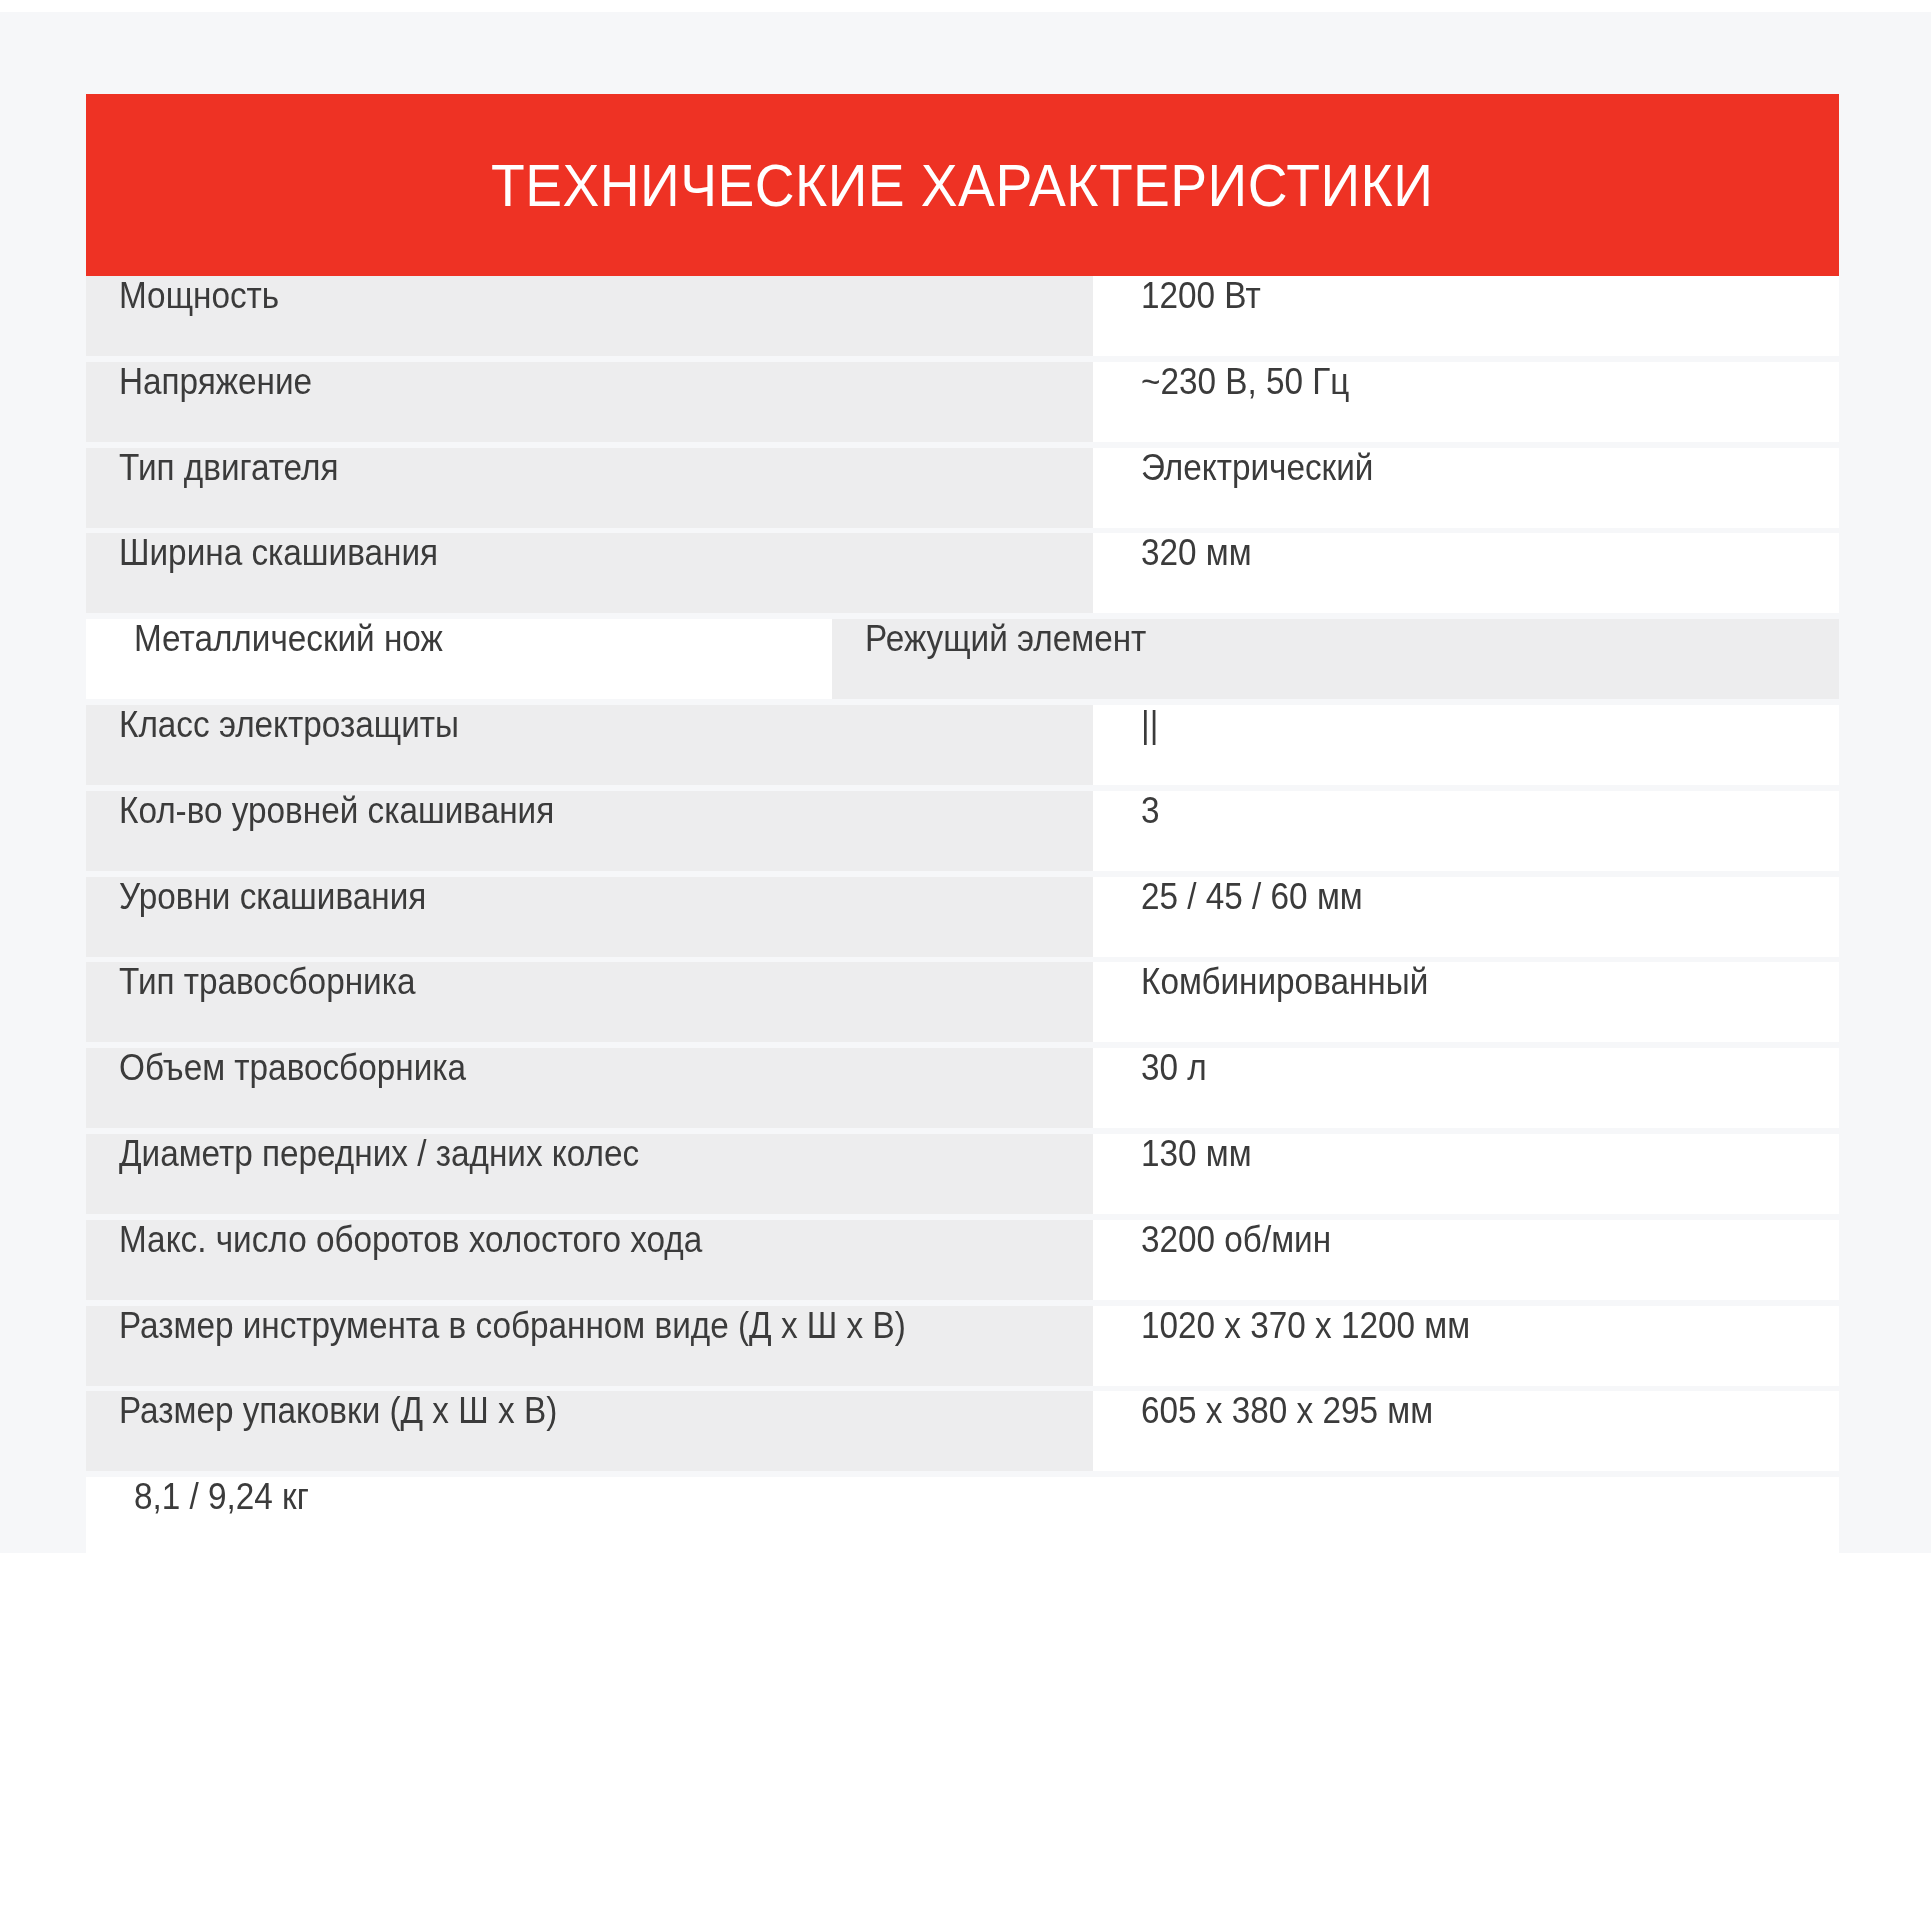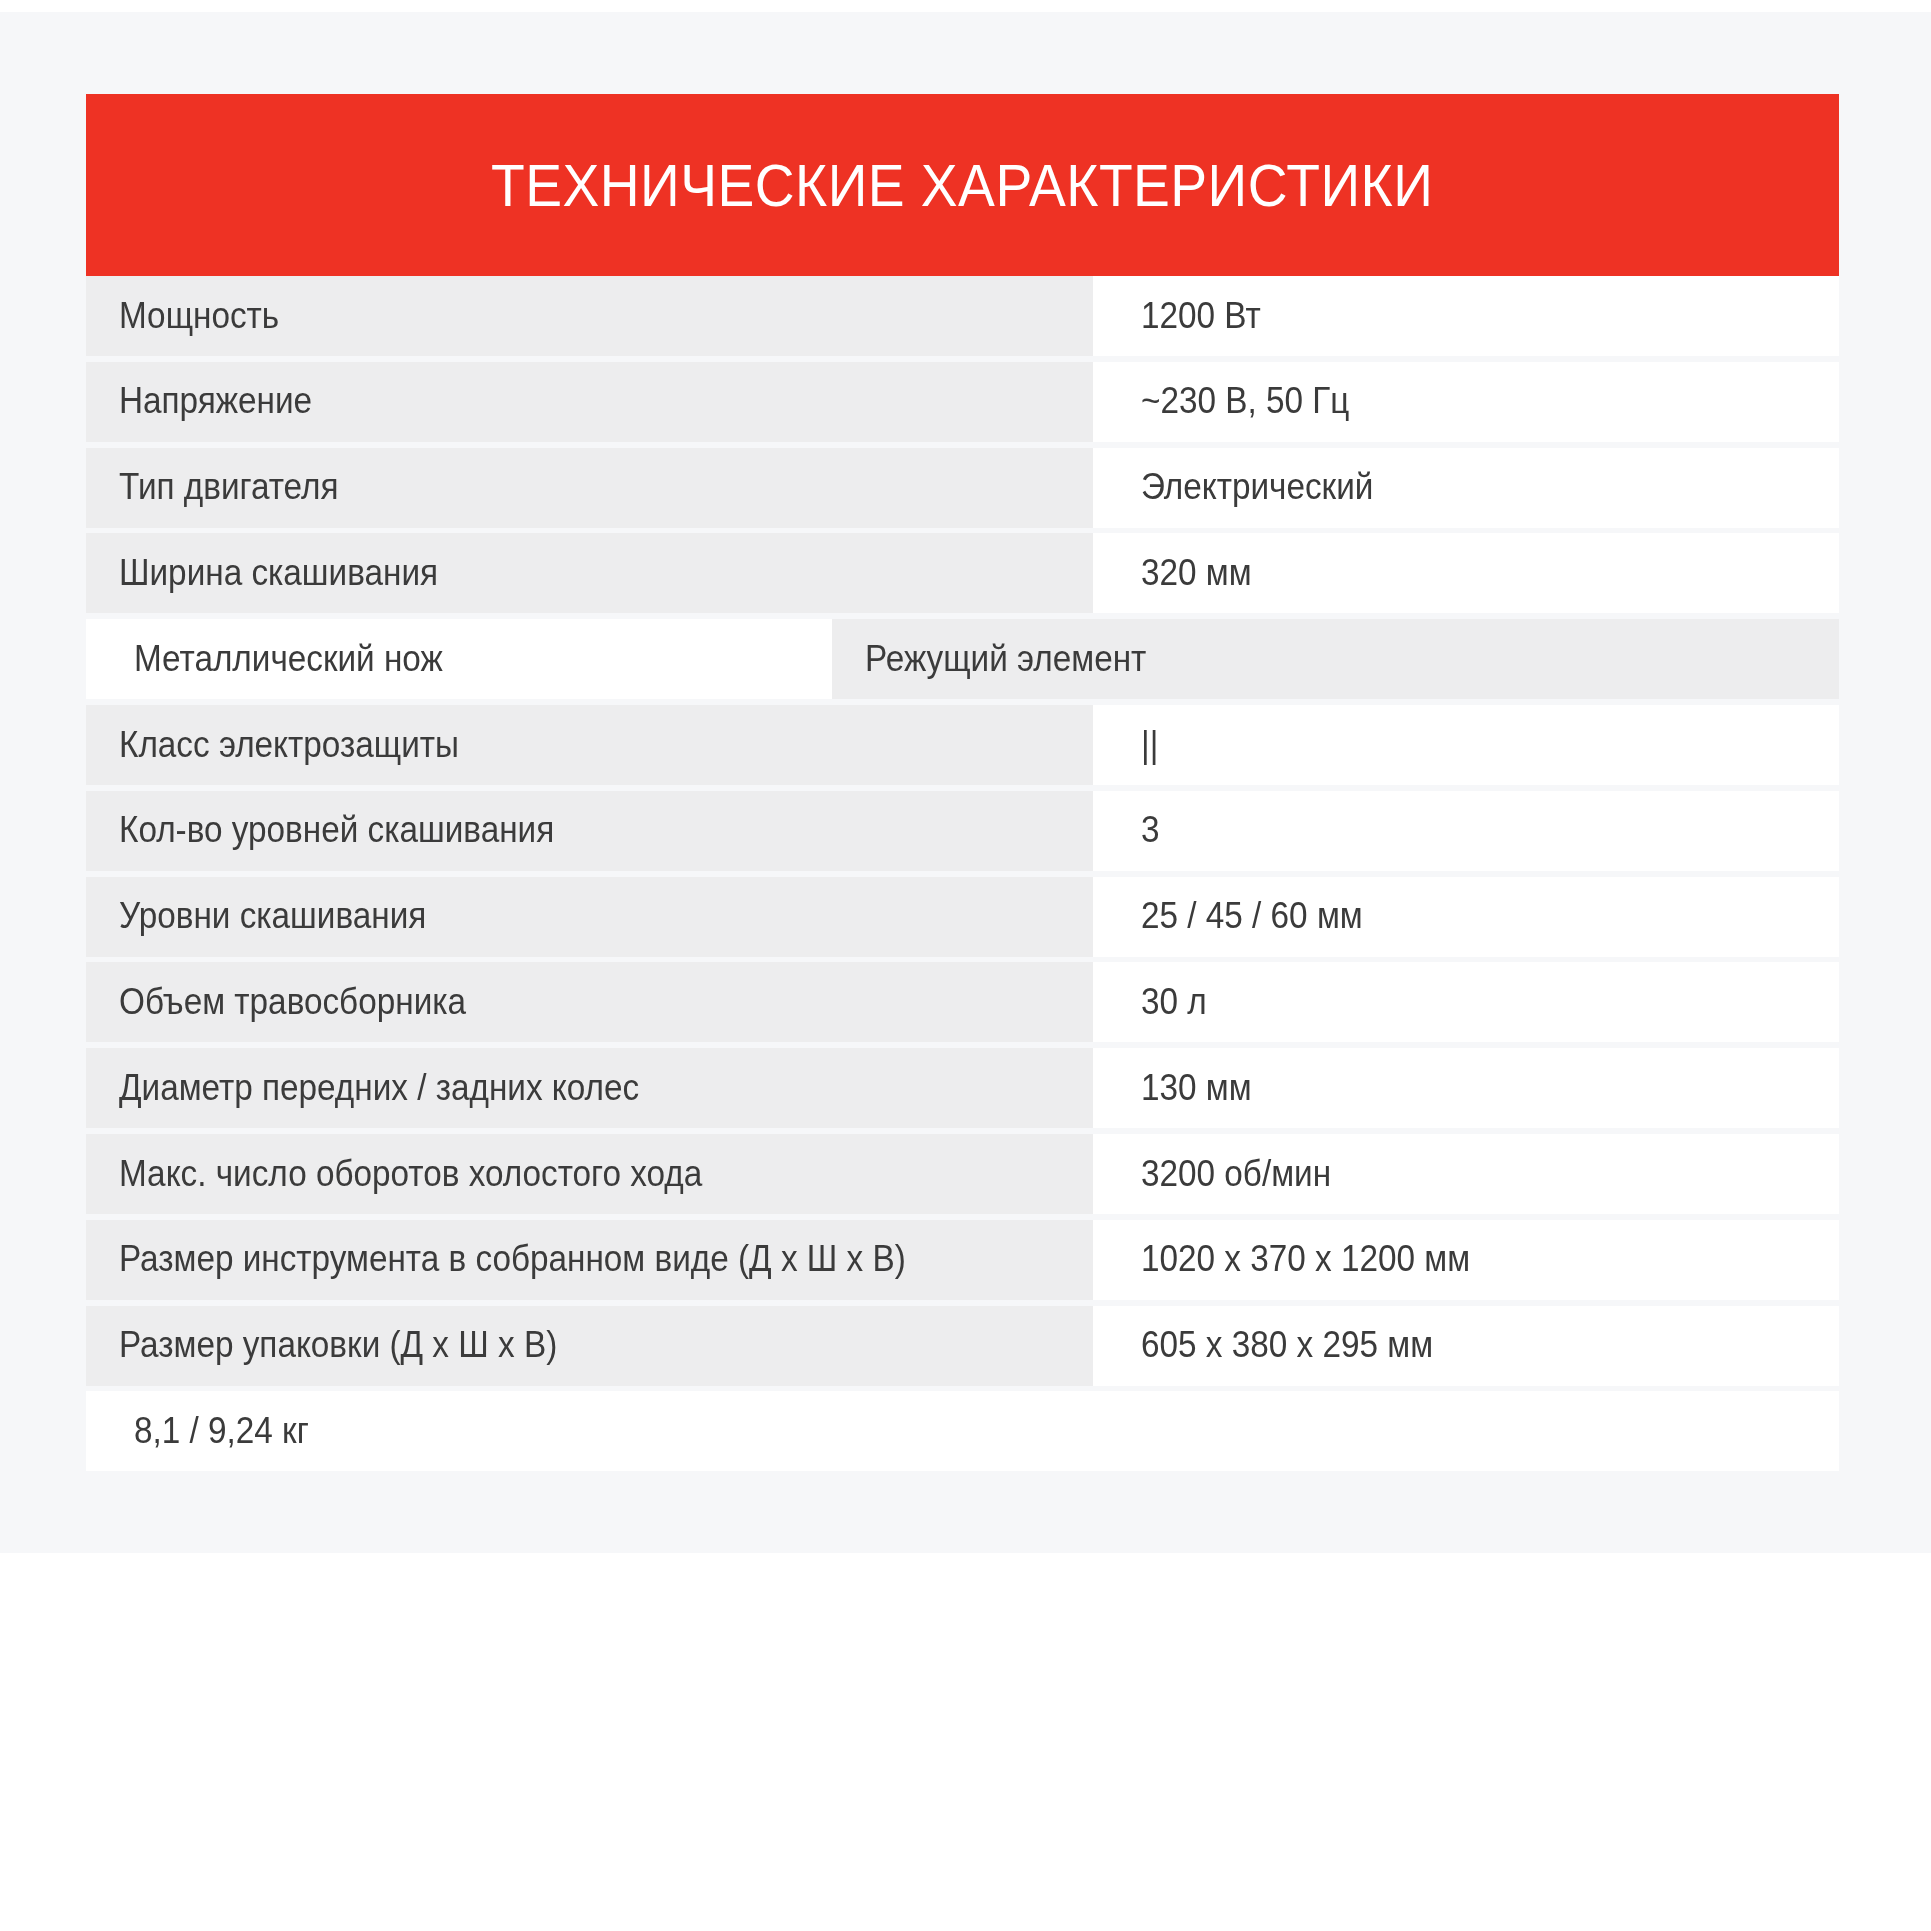--- a/index.html
+++ b/index.html
@@ -39,21 +39,20 @@
     transform: scaleX(0.92);
   }
   .rows { display: block; }
   .row {
     display: flex;
     height: 80px;
     margin-bottom: 5.8px;
   }
   .cell {
     display: flex;
-    align-items: center;
     box-sizing: border-box;
   }
   .cell.label {
     width: 1007px;
     background: var(--label-cell, #ededee);
     padding-left: 33px;
   }
   .cell.value {
     flex: 1;
     background: var(--value-cell, #ffffff);
@@ -144,20 +143,28 @@
 
   <div class="row">
     <div class="cell label">
       <span class="txt">Уровни скашивания</span>
     </div>
     <div class="cell value">
       <span class="txt">25 / 45 / 60 мм</span>
     </div>
   </div>
 
+  <div class="row">
+    <div class="cell label">
+      <span class="txt">Тип травосборника</span>
+    </div>
+    <div class="cell value">
+      <span class="txt">Комбинированный</span>
+    </div>
+  </div>
 
   <div class="row">
     <div class="cell label">
       <span class="txt">Объем травосборника</span>
     </div>
     <div class="cell value">
       <span class="txt">30 л</span>
     </div>
   </div>
 

